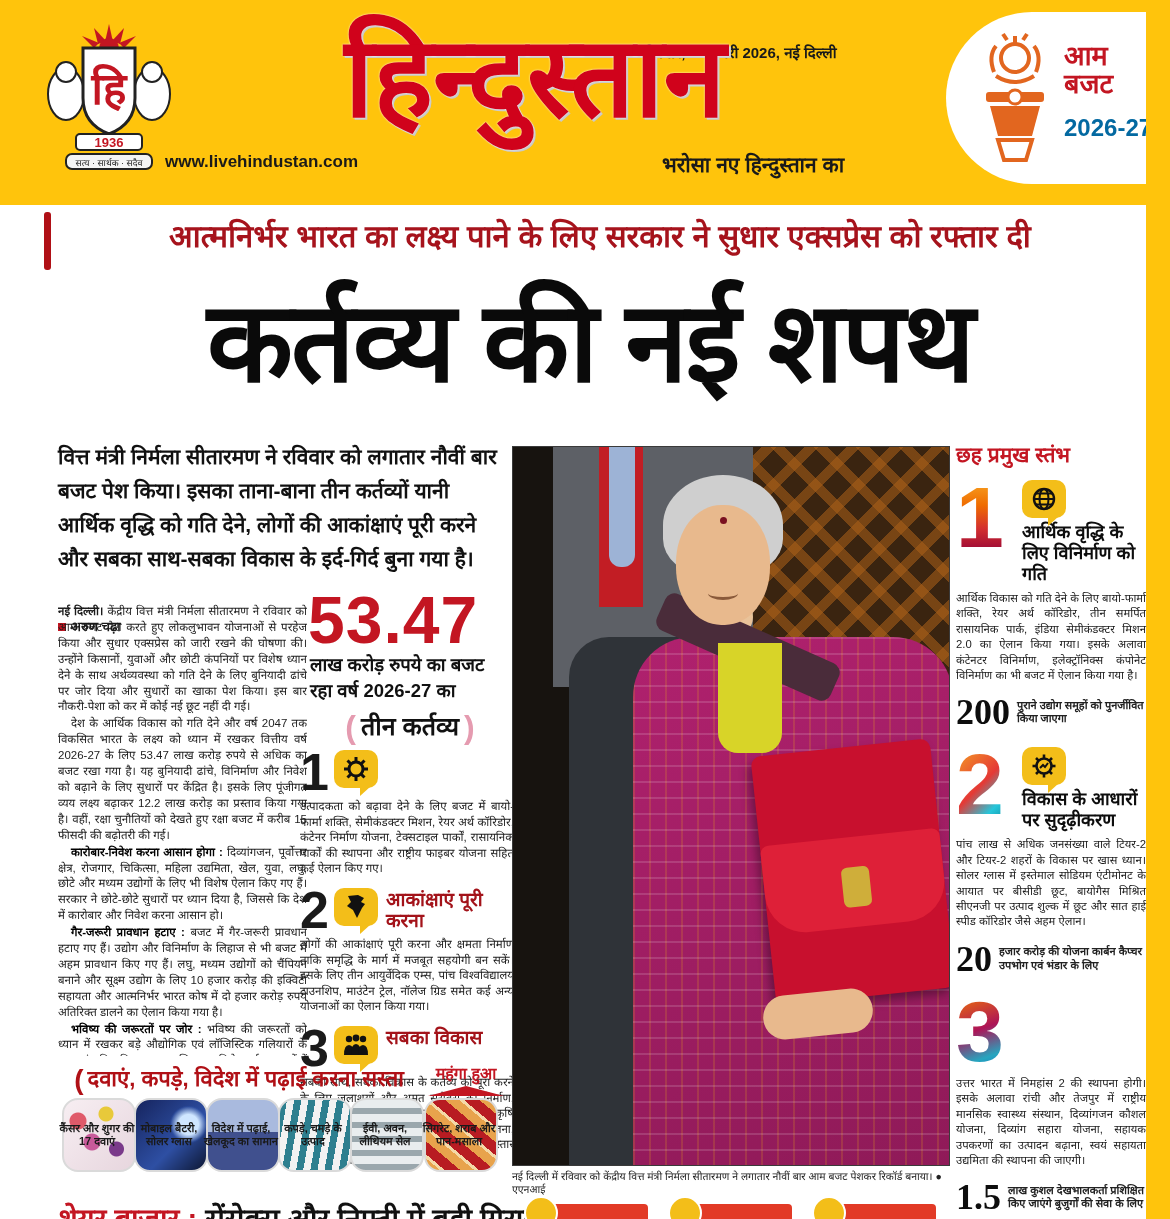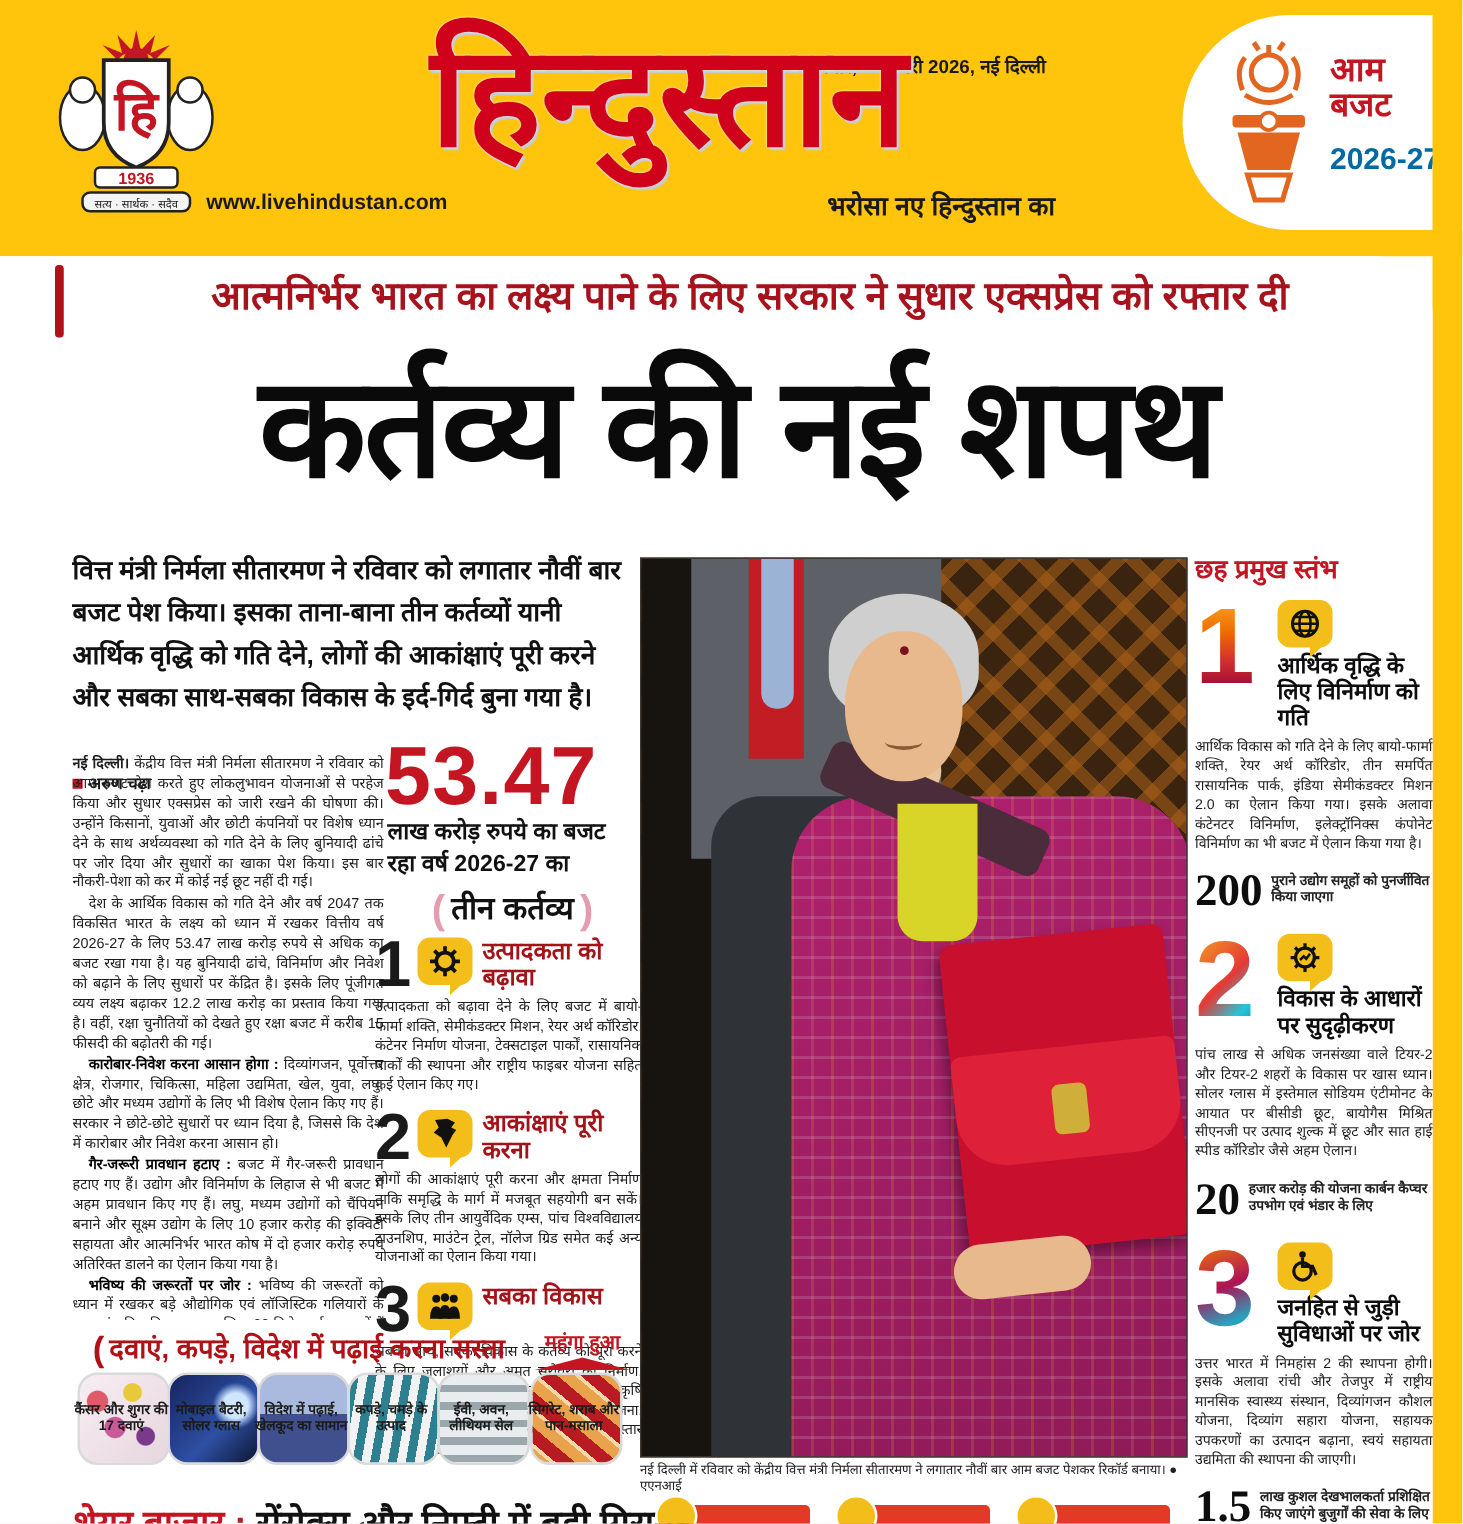--- a/index.html
+++ b/index.html
@@ -228,21 +228,20 @@
                 <path d="M13 21 V25"></path>
                 <path d="M1 13 H5"></path>
                 <path d="M21 13 H25"></path>
                 <path d="M4.5 4.5 L7.5 7.5"></path>
                 <path d="M18.5 18.5 L21.5 21.5"></path>
                 <path d="M21.5 4.5 L18.5 7.5"></path>
                 <path d="M4.5 21.5 L7.5 18.5"></path>
               </g>
             </svg>
         </div>
-        <div class="duty-title">उत्पादकता को बढ़ावा</div>
       </div>
       <div class="duty-text">उत्पादकता को बढ़ावा देने के लिए बजट में बायो-फार्मा शक्ति, सेमीकंडक्टर मिशन, रेयर अर्थ कॉरिडोर, कंटेनर निर्माण योजना, टेक्सटाइल पार्कों, रासायनिक पार्कों की स्थापना और राष्ट्रीय फाइबर योजना सहित कई ऐलान किए गए।</div>
     </div>
     <div class="duty">
       <div class="duty-head">
         <div class="duty-num">2</div>
         <div class="bubble">
           <svg width="24" height="26" viewBox="0 0 24 26">
               <path d="M4 2 L14 1 L20 4 L17 8 L21 10 L18 14 L13 24 L9 16 L3 12 L7 8 Z" fill="#111"></path>
             </svg>
@@ -345,30 +344,20 @@
       <div class="pillar-text">पांच लाख से अधिक जनसंख्या वाले टियर-2 और टियर-2 शहरों के विकास पर खास ध्यान। सोलर ग्लास में इस्तेमाल सोडियम एंटीमोनट के आयात पर बीसीडी छूट, बायोगैस मिश्रित सीएनजी पर उत्पाद शुल्क में छूट और सात हाई स्पीड कॉरिडोर जैसे अहम ऐलान।</div>
       <div class="stat">
         <div class="stat-num">20</div>
         <div class="stat-text">हजार करोड़ की योजना कार्बन कैप्चर उपभोग एवं भंडार के लिए</div>
       </div>
     </div>
 
     <div class="pillar">
       <div class="pillar-head">
         <div class="mosaic m3">3</div>
-        <div class="pillar-right">
-          <div class="bubble">
-            <svg width="26" height="26" viewBox="0 0 26 26">
-                <circle cx="11" cy="17" r="7" fill="none" stroke="#111" stroke-width="2.6"></circle>
-                <circle cx="11" cy="3.5" r="2.6" fill="#111"></circle>
-                <path d="M11 6 V13 H19 L22 20" fill="none" stroke="#111" stroke-width="2.6"></path>
-              </svg>
-          </div>
-          <div class="pillar-title">जनहित से जुड़ी सुविधाओं पर जोर</div>
-        </div>
       </div>
       <div class="pillar-text">उत्तर भारत में निमहांस 2 की स्थापना होगी। इसके अलावा रांची और तेजपुर में राष्ट्रीय मानसिक स्वास्थ्य संस्थान, दिव्यांगजन कौशल योजना, दिव्यांग सहारा योजना, सहायक उपकरणों का उत्पादन बढ़ाना, स्वयं सहायता उद्यमिता की स्थापना की जाएगी।</div>
       <div class="stat">
         <div class="stat-num">1.5</div>
         <div class="stat-text">लाख कुशल देखभालकर्ता प्रशिक्षित किए जाएंगे बुजुर्गों की सेवा के लिए</div>
       </div>
     </div>
 
   </div>
 

